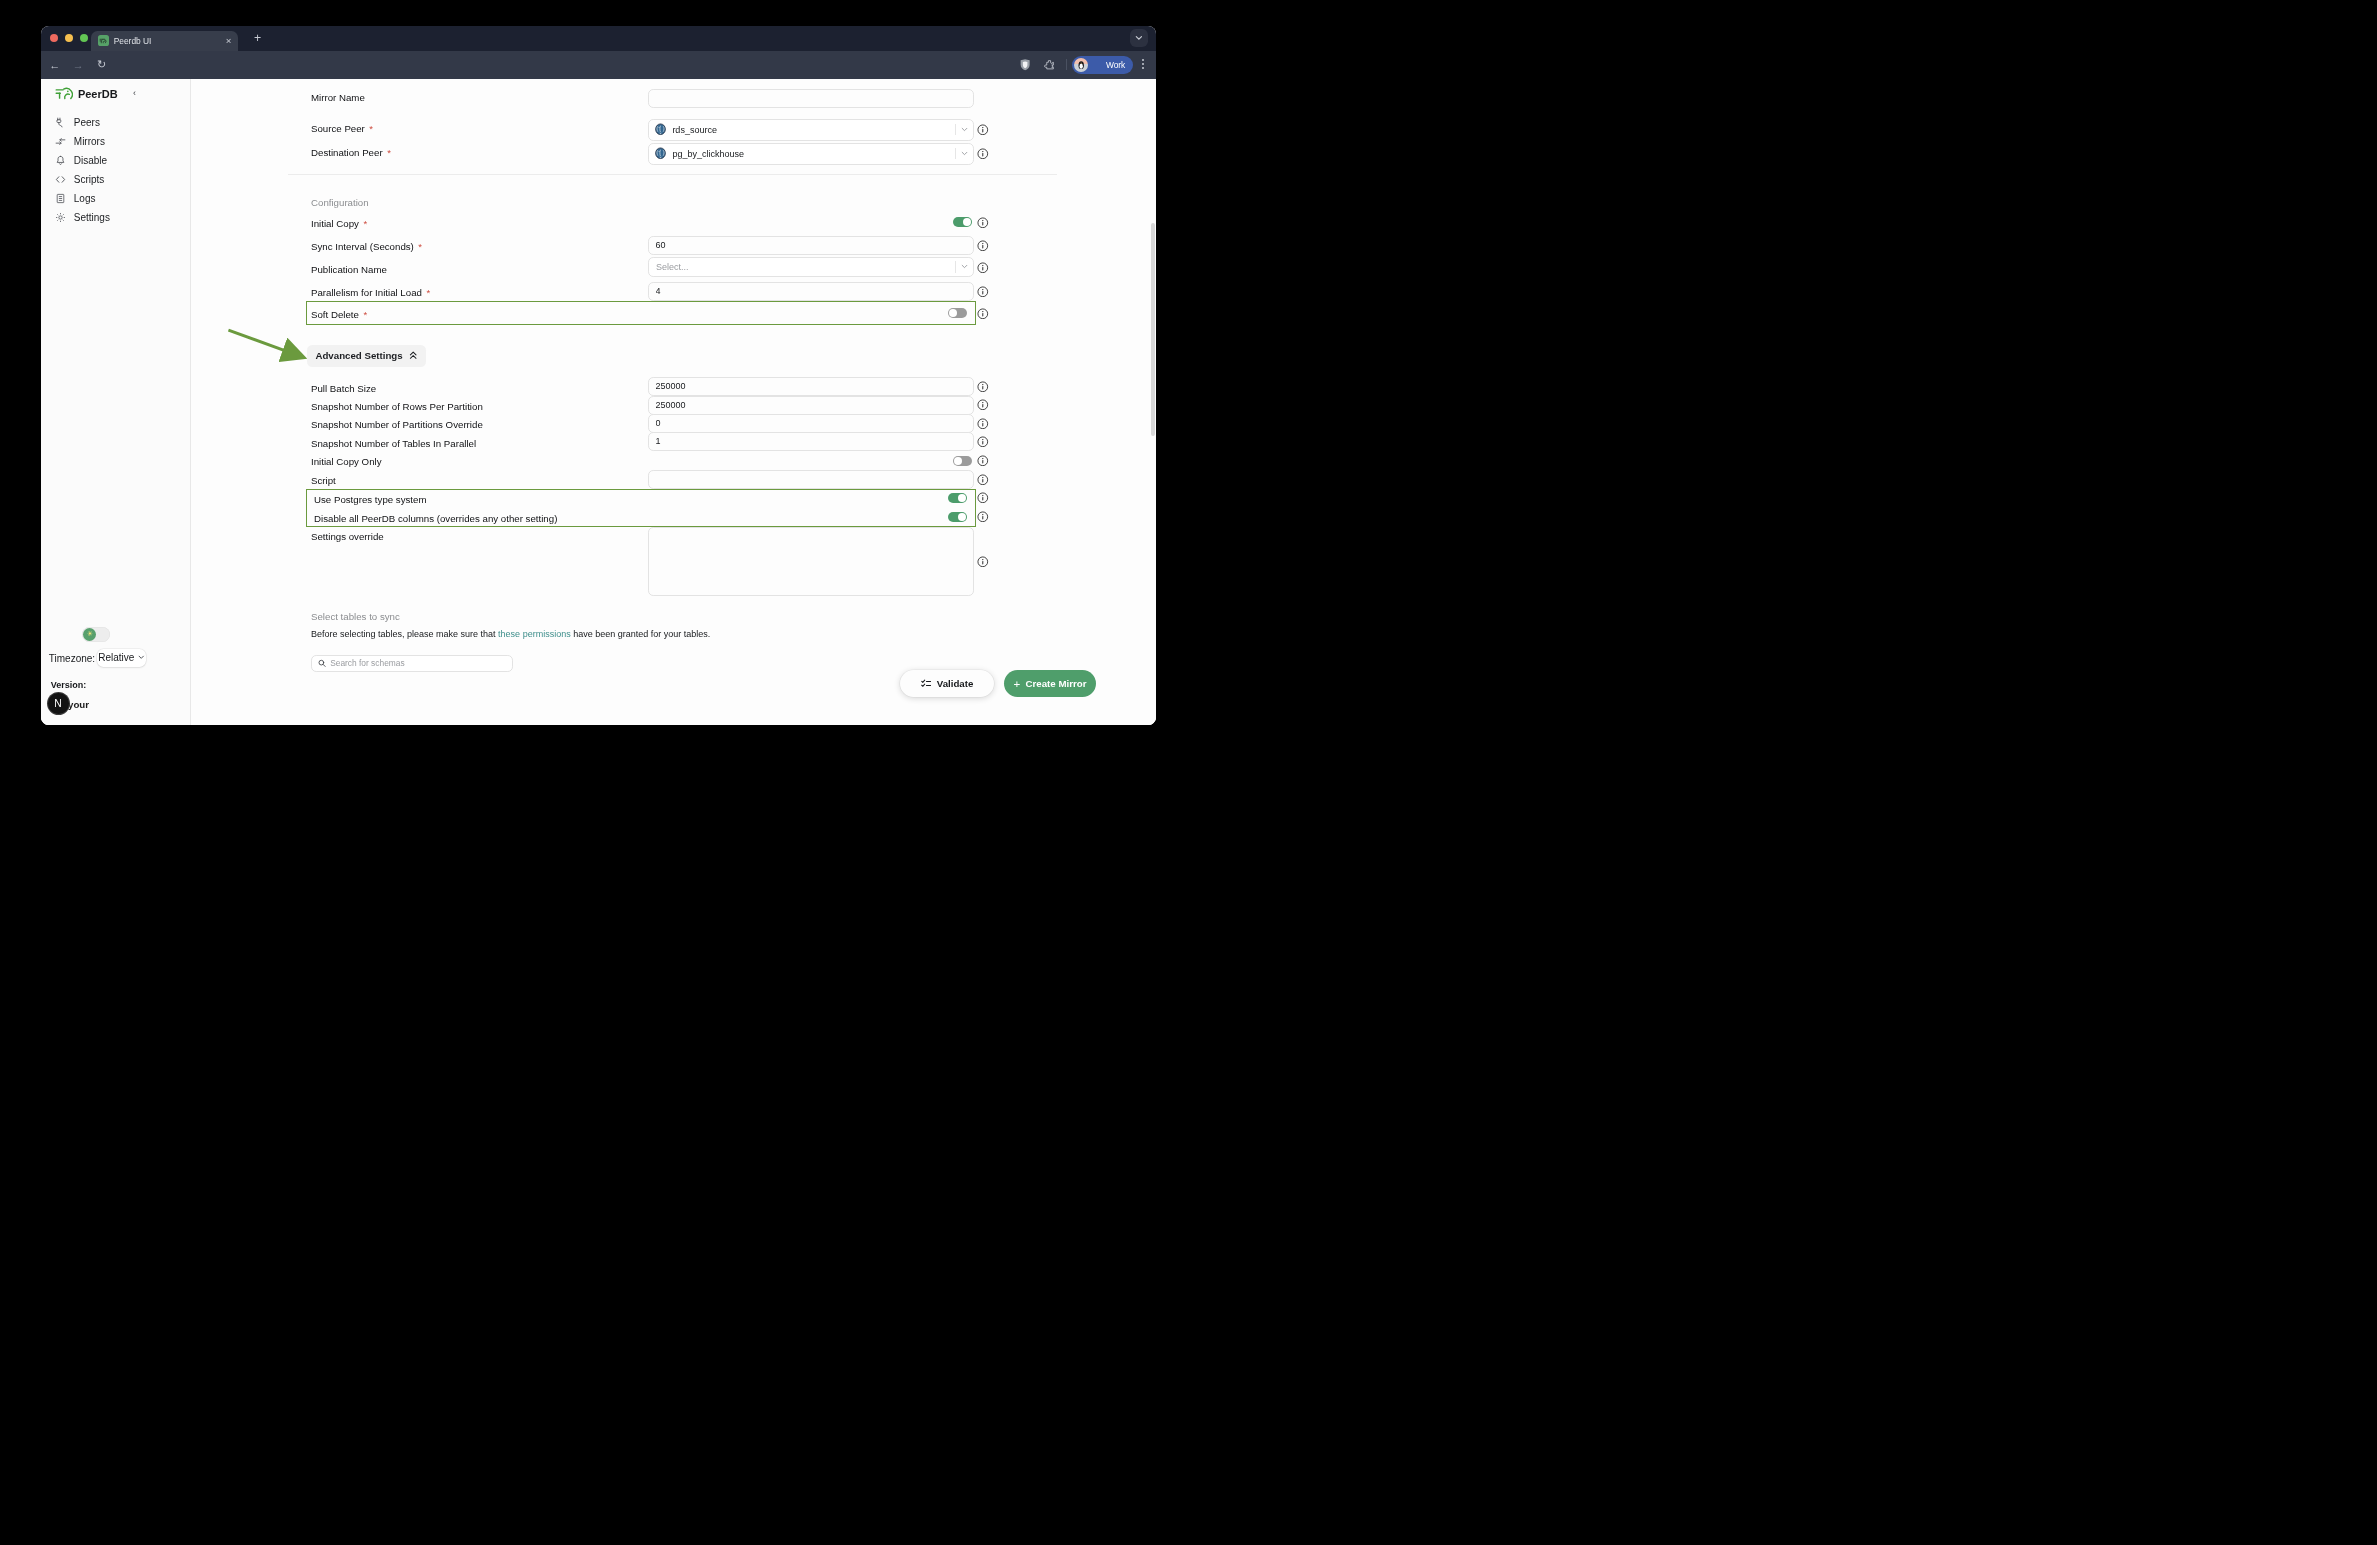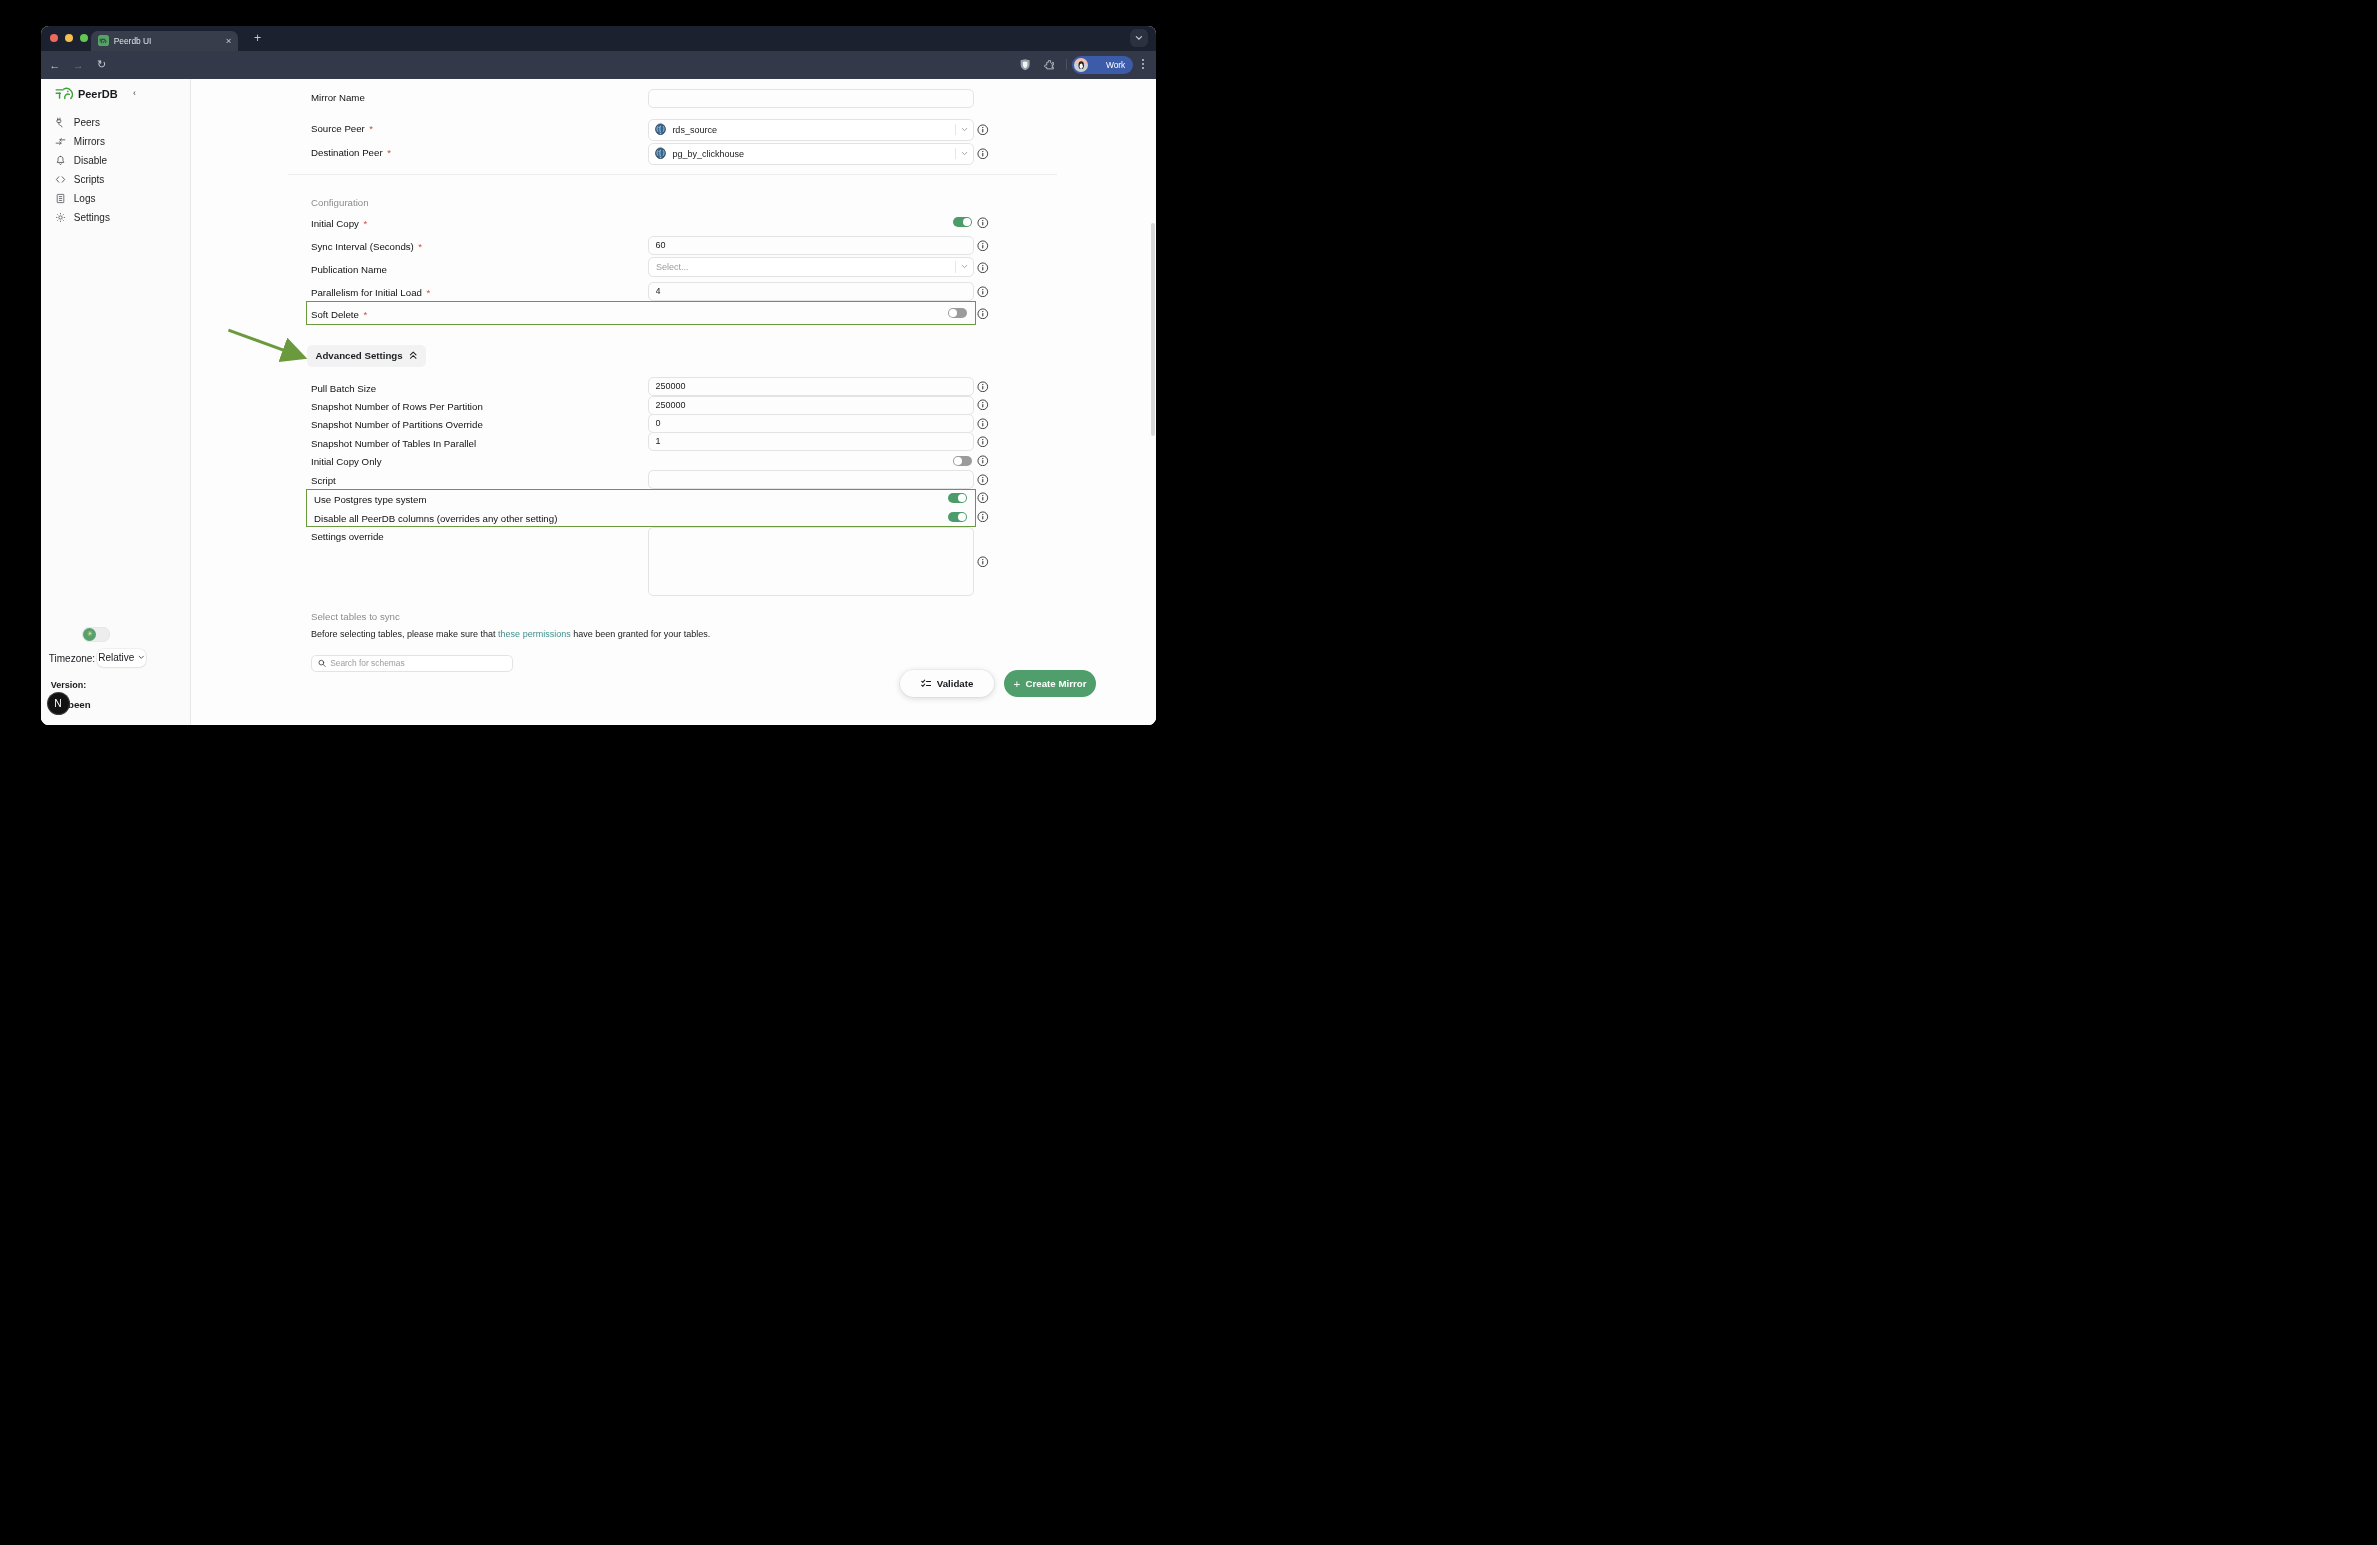--- a/index.html
+++ b/index.html
@@ -220,21 +220,21 @@
       </div>
       <div class="tzlabel">Timezone:</div>
       <div class="tzbtn">
         <span>Relative</span>
         <svg width="6.5" height="6.5" viewBox="0 0 12 12" fill="none" stroke="#3c3f44" stroke-width="1.6" stroke-linecap="round">
             <polyline points="2,4 6,8 10,4"></polyline>
           </svg>
       </div>
       <div class="version">Version:</div>
       <div class="navatar">N</div>
-      <div class="ready">been</div>
+      <div class="ready">your</div>
     </div>
 
     <div class="main">
 
       <div class="lbl" style="top:13.6px"><span>Mirror Name</span></div>
       <input class="inp" style="top: 10.3px;" value="">
 
       <div class="lbl" style="top:44px"><span>Source Peer</span><span class="req">*</span></div>
       <div class="selbox" style="top:40px">
         <svg width="13" height="13" viewBox="0 0 24 24">

